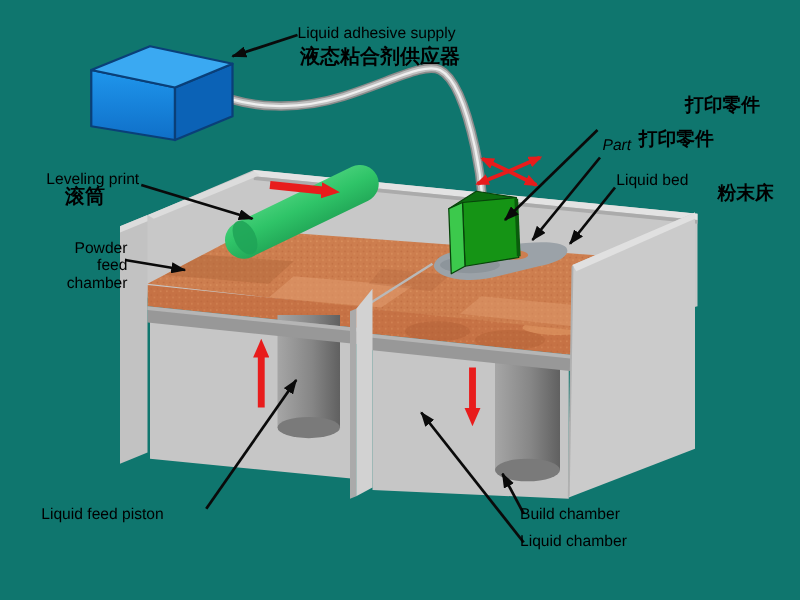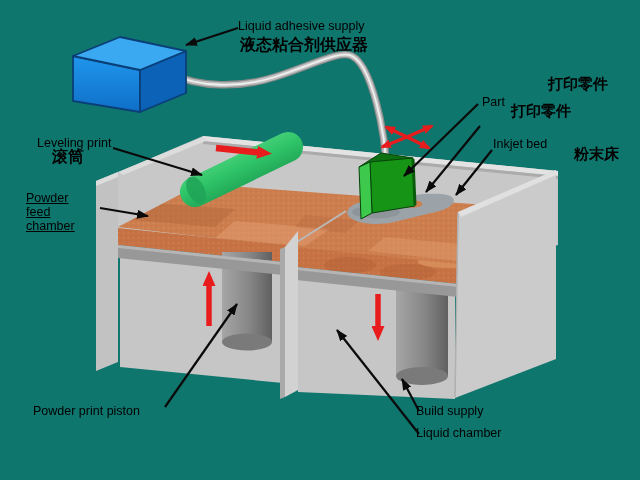--- a/index.html
+++ b/index.html
@@ -2,21 +2,21 @@
 <html><head>
 <meta charset="utf-8">
 <style>
   html,body{margin:0;padding:0;background:#fff;}
   #stage{position:relative;width:640px;height:480px;background:#0f766e;overflow:hidden;
          font-family:"Liberation Sans",sans-serif;}
   #stage svg{position:absolute;left:0;top:0;}
   .lbl{position:absolute;color:#000;font-size:12.5px;line-height:1.12;white-space:nowrap;}
   .lbl.zh{font-weight:bold;font-size:16px;font-family:"DejaVu Sans","Liberation Sans",sans-serif;}
   .lbl.zh.sm{font-size:15px;}
-  .lbl.center{text-align:left;white-space:normal;text-decoration:underline;}
+  .lbl.center{text-align:right;white-space:normal;}
 </style>
 </head>
 <body>
 
 <div id="stage">
 
 <svg width="640" height="480" viewBox="0 0 640 480">
   <defs>
     <marker id="mB" markerUnits="userSpaceOnUse" markerWidth="12" markerHeight="9" refX="11" refY="4.5" orient="auto">
       <path d="M0,0 L12,4.5 L0,9 Z" fill="#0a0a0a"></path>
@@ -171,31 +171,31 @@
     <line x1="419" y1="411" x2="402" y2="379" marker-end="url(#mB)"></line>
     <line x1="419" y1="434" x2="337" y2="330" marker-end="url(#mB)"></line>
   </g>
 </svg>
 
 <div class="lbl" style="left:238px;top:19px;">Liquid adhesive supply</div>
 <div class="lbl zh" style="left:240px;top:36px;">液态粘合剂供应器</div>
 
 <div class="lbl zh sm" style="left:548px;top:76px;">打印零件</div>
 
-<div class="lbl" style="left:482px;top:95px;">Part</div>
+<div class="lbl" style="left:482px;top:109px;font-style:italic;">Part</div>
 <div class="lbl zh sm" style="left:511px;top:103px;">打印零件</div>
 
-<div class="lbl" style="left:493px;top:137px;">Inkjet bed</div>
+<div class="lbl" style="left:493px;top:137px;">Liquid bed</div>
 <div class="lbl zh sm" style="left:574px;top:134px;margin-top:12px;">粉末床</div>
 
 <div class="lbl" style="left:37px;top:136px;">Leveling print</div>
 <div class="lbl zh" style="left:52px;top:148px;">滚筒</div>
 
 <div class="lbl center" style="left:26px;top:191px;width:76px;">
   <span>Powder</span><br>
   <span>feed chamber</span>
 </div>
 
-<div class="lbl" style="left:33px;top:404px;">Powder print piston</div>
-<div class="lbl" style="left:416px;top:404px;">Build supply</div>
+<div class="lbl" style="left:33px;top:404px;">Liquid feed piston</div>
+<div class="lbl" style="left:416px;top:404px;">Build chamber</div>
 <div class="lbl" style="left:416px;top:426px;">Liquid chamber</div>
 
 </div>
 
 </body></html>

